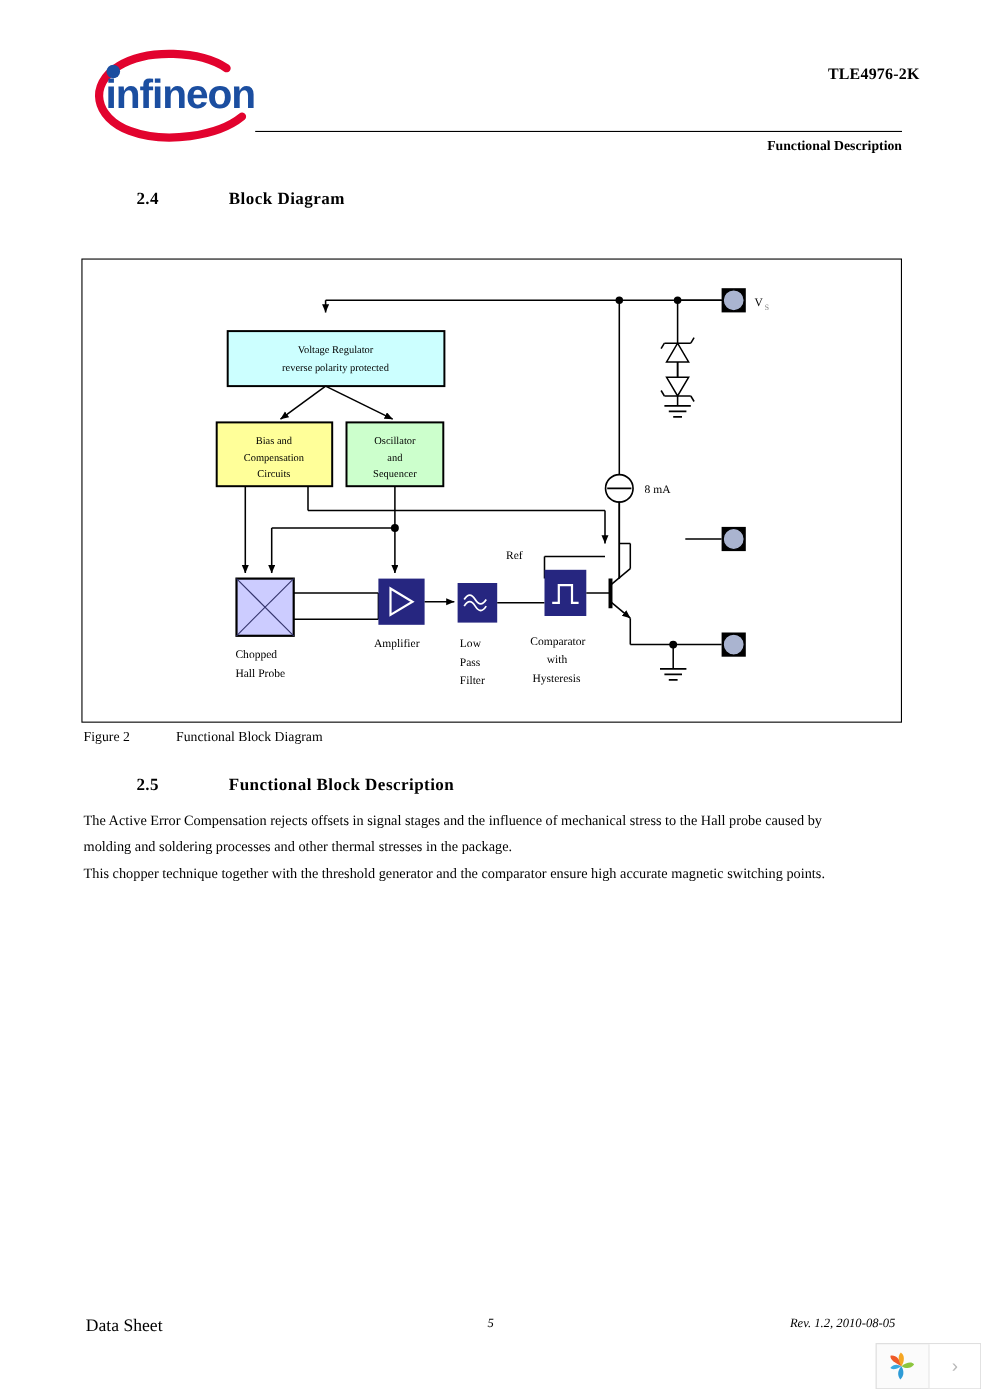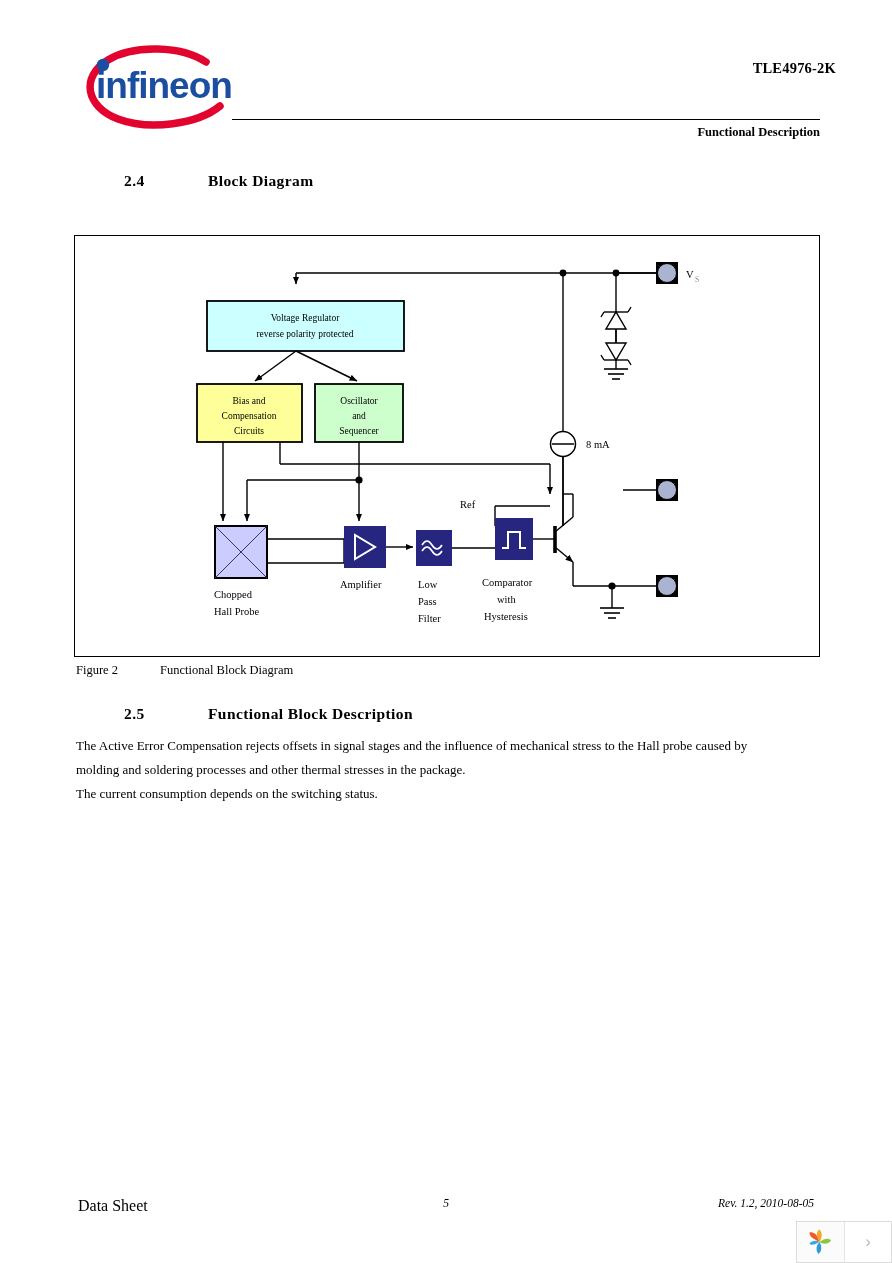--- a/index.html
+++ b/index.html
@@ -400,21 +400,21 @@
 <div id="figure-caption">
   <span class="fignum">Figure 2</span><span>Functional Block Diagram</span>
 </div>
 
 <div class="sec-head" id="sec-25">
   <span class="num">2.5</span><span>Functional Block Description</span>
 </div>
 
 <div id="body-text">
   <p>The Active Error Compensation rejects offsets in signal stages and the influence of mechanical stress to the Hall probe caused by molding and soldering processes and other thermal stresses in the package.</p>
-  <p>The current consumption depends on the switching status.</p>
+  <p>This chopper technique together with the threshold generator and the comparator ensure high accurate magnetic switching points.</p>
 </div>
 
 <div id="footer-left">Data Sheet</div>
 <div id="footer-center">5</div>
 <div id="footer-right">Rev. 1.2, 2010-08-05</div>
 
 <div id="page-widget">
   <div class="cell">
     <svg width="30" height="30" viewBox="0 0 30 30" xmlns="http://www.w3.org/2000/svg">
       <path d="M14.5,15 C9,12 4,9.5 4.5,5.5 C9,4.5 13,8 14.5,15 z" fill="#ef5a28"></path>

